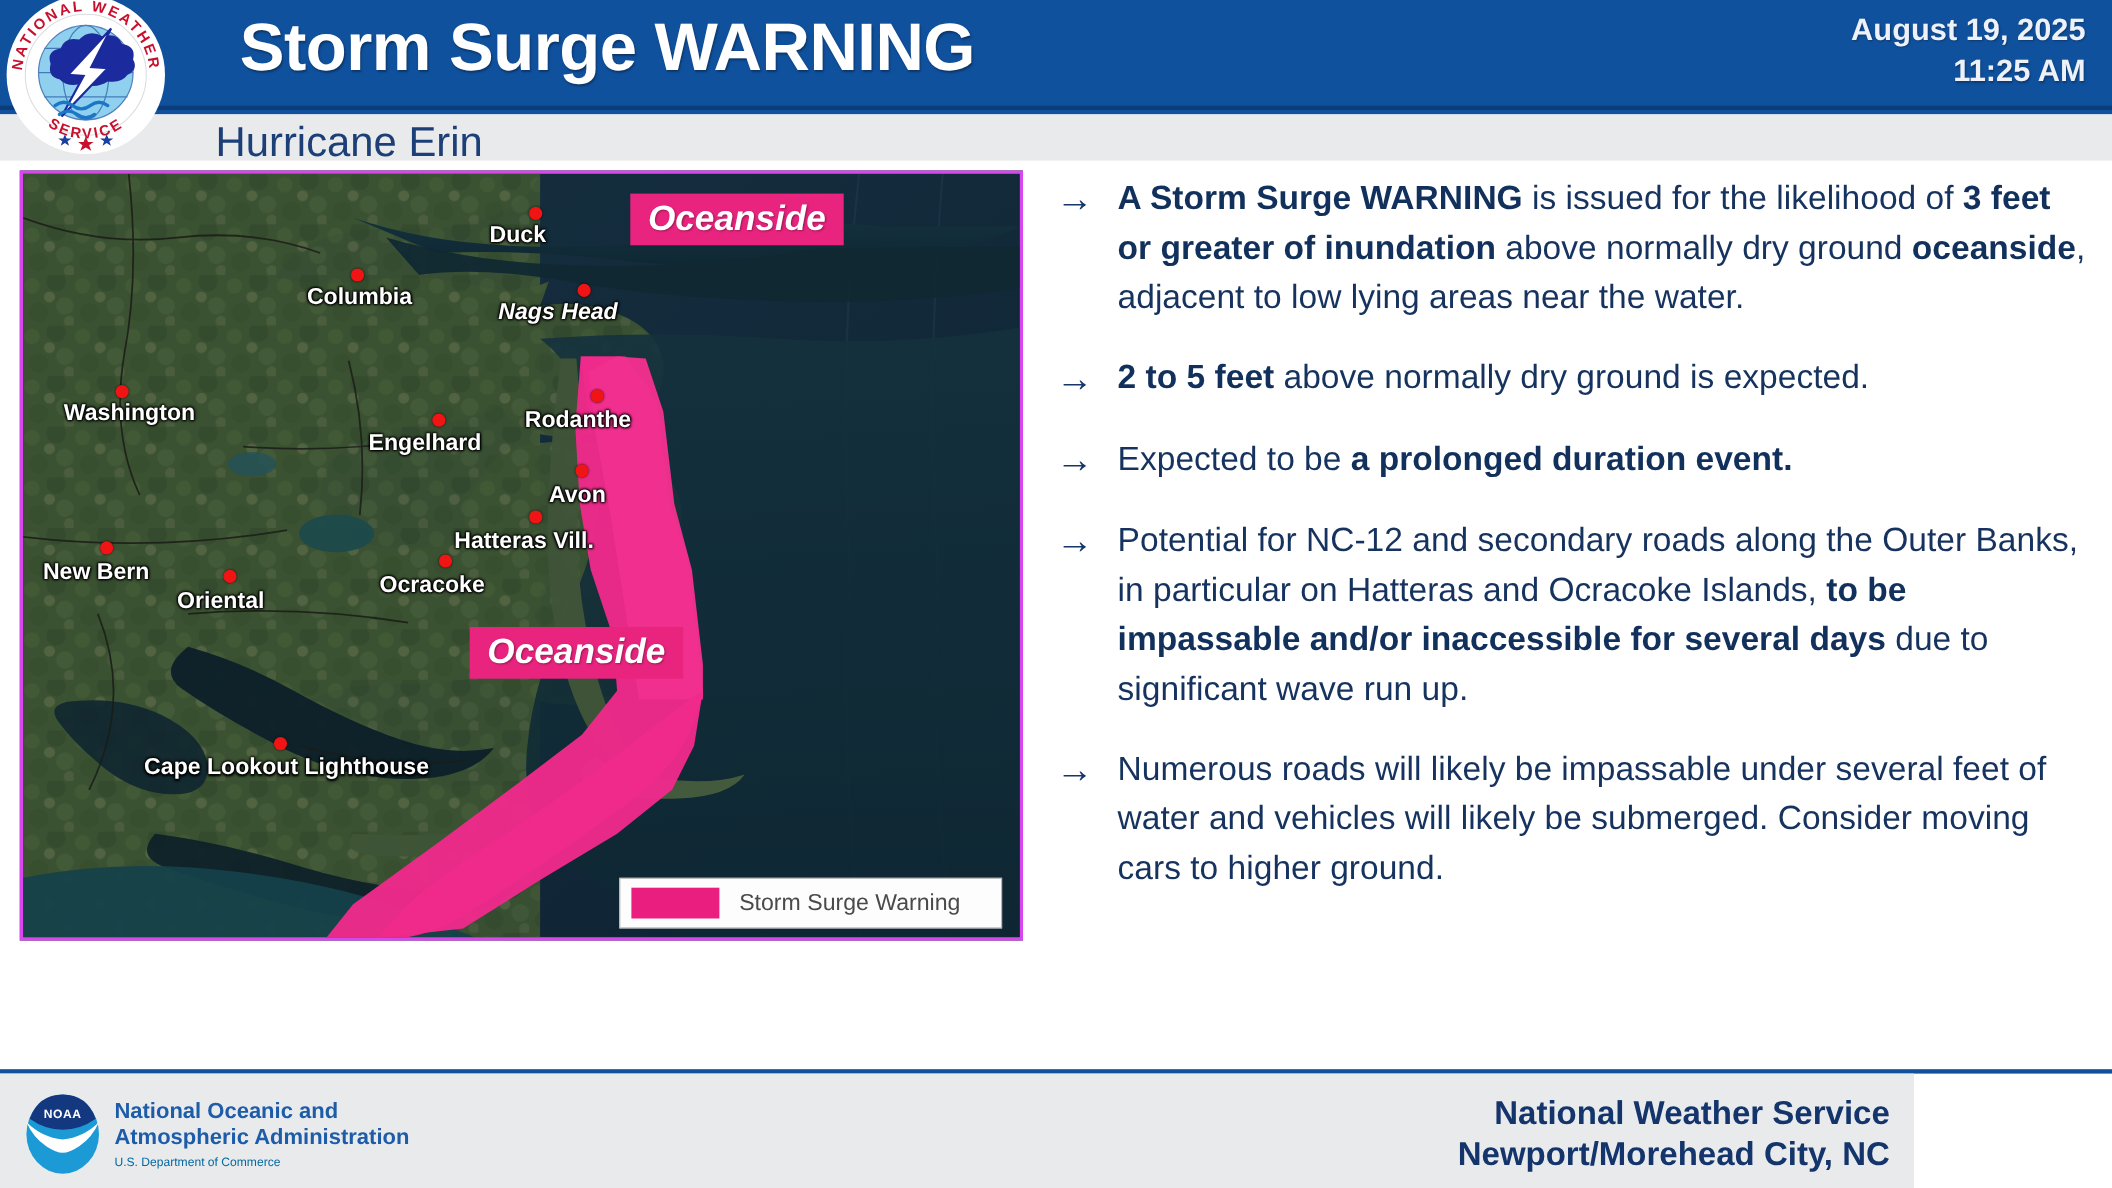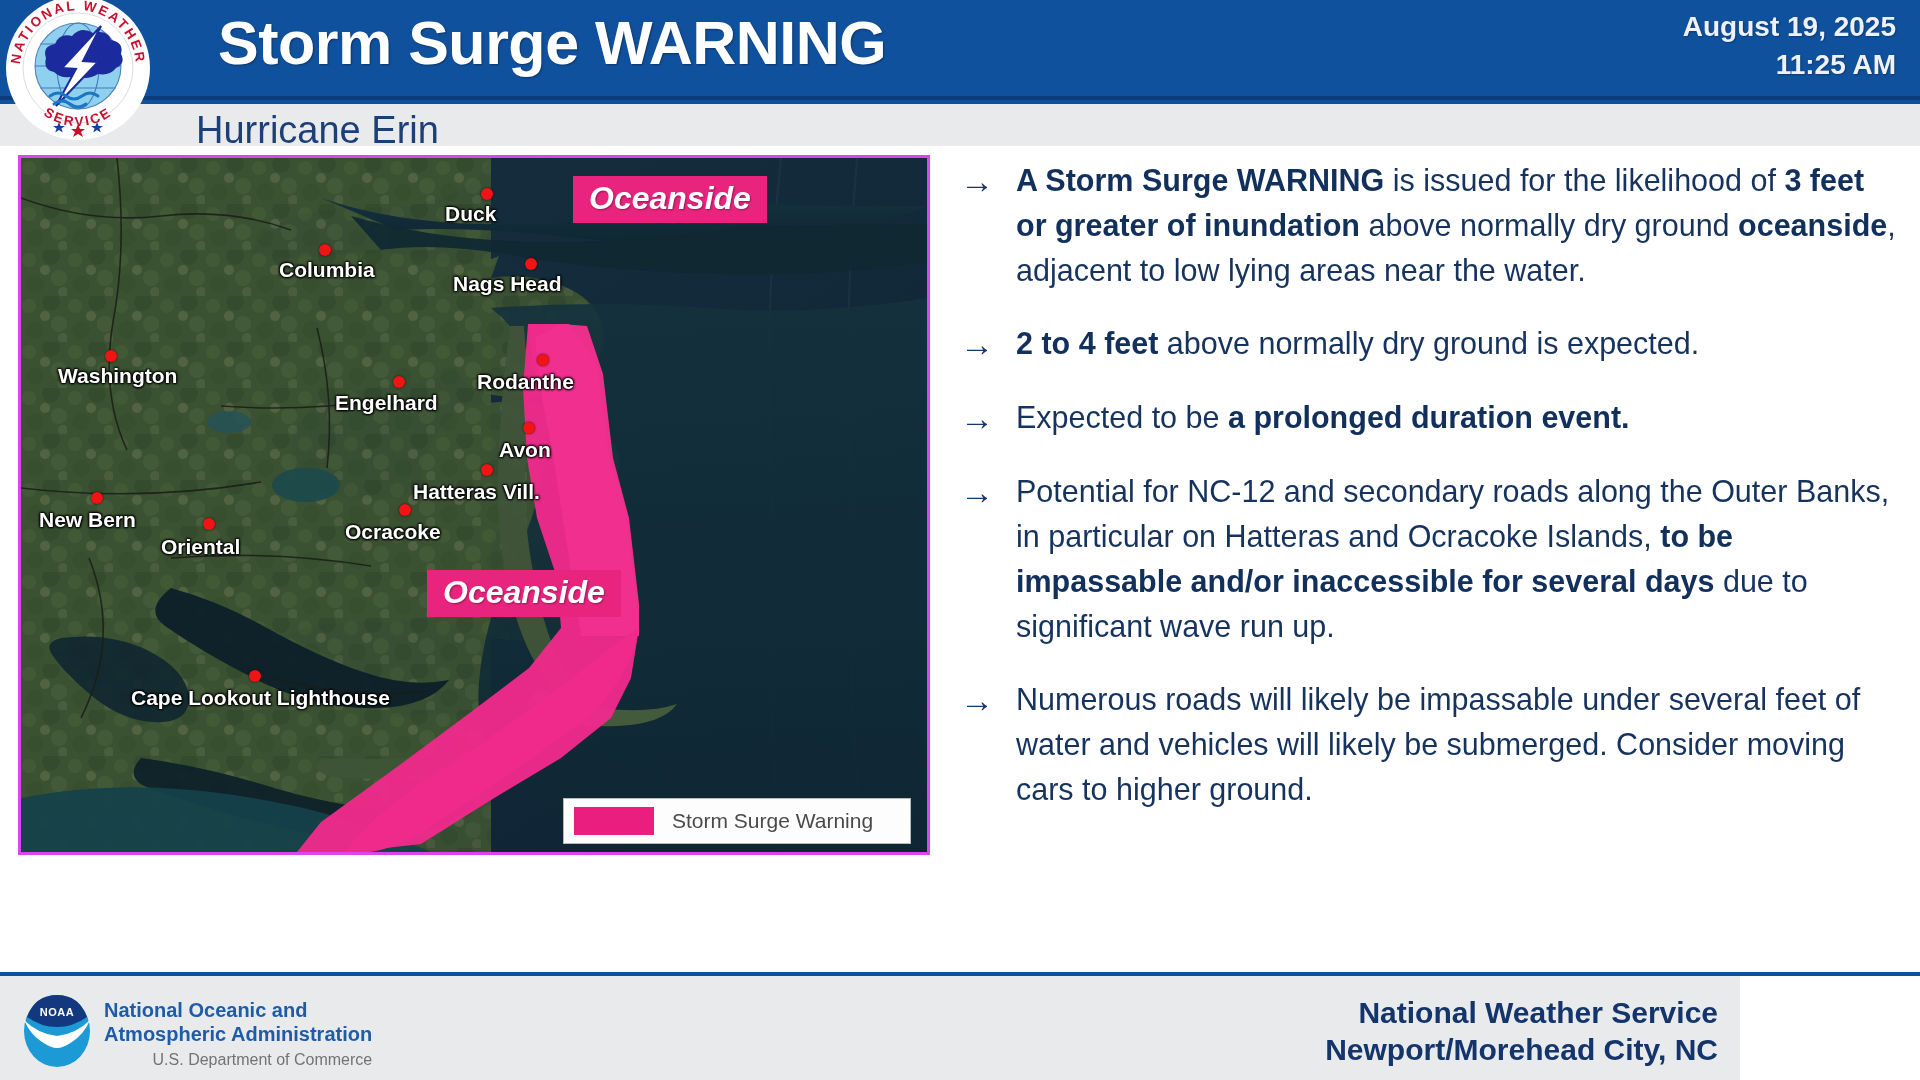--- a/index.html
+++ b/index.html
@@ -208,25 +208,24 @@
     left: 104px; top: 22px;
   }
   .noaa-title {
     color: #1d5ca8;
     font-weight: bold;
     font-size: 20px;
     line-height: 24px;
     white-space: nowrap;
   }
   .noaa-sub {
-    color: #737373;
-    font-size: 16px;
+    color: #0369a1;
+    font-size: 11px;
     margin-top: 5px;
     white-space: nowrap;
-    text-align: right;
   }
   .office-text {
     position: absolute;
     right: 22px; top: 18px;
     text-align: right;
     color: #14356b;
     font-weight: bold;
     font-size: 30px;
     line-height: 37px;
     white-space: nowrap;
@@ -420,21 +419,21 @@
       </svg>
     </div>
 
     <div class="city-dot" style="left:460px; top:30px;"></div>
     <div class="map-label" style="left:424px; top:44px;">Duck</div>
 
     <div class="city-dot" style="left:298px; top:86px;"></div>
     <div class="map-label" style="left:258px; top:100px;">Columbia</div>
 
     <div class="city-dot" style="left:504px; top:100px;"></div>
-    <div class="map-label" style="left:432px; top:114px;">Nags Head</div>
+    <div class="map-label" style="left:432px; top:114px;font-style:italic;">Nags Head</div>
 
     <div class="city-dot" style="left:84px;  top:192px;"></div>
     <div class="map-label" style="left:22px;  top:206px;margin-left:15px;">Washington</div>
 
     <div class="city-dot" style="left:516px; top:196px;"></div>
     <div class="map-label" style="left:456px; top:212px;">Rodanthe</div>
 
     <div class="city-dot" style="left:372px; top:218px;"></div>
     <div class="map-label" style="left:314px; top:233px;">Engelhard</div>
 
@@ -465,21 +464,21 @@
     </div>
   </div>
 
   <div class="bullets" id="bullet-list">
       <div class="bullet-row">
         <div class="bullet-arrow">→</div>
         <div class="bullet-text"><b>A Storm Surge WARNING</b><span> is issued for the likelihood of </span><b>3 feet or greater of inundation</b><span> above normally dry ground </span><b>oceanside</b><span>, adjacent to low lying areas near the water.</span></div>
       </div>
       <div class="bullet-row">
         <div class="bullet-arrow">→</div>
-        <div class="bullet-text"><b>2 to 4 feet</b><span> above normally dry ground is expected.</span></div>
+        <div class="bullet-text"><b>2 to 5 feet</b><span> above normally dry ground is expected.</span></div>
       </div>
       <div class="bullet-row">
         <div class="bullet-arrow">→</div>
         <div class="bullet-text"><span>Expected to be </span><b>a prolonged duration event.</b></div>
       </div>
       <div class="bullet-row">
         <div class="bullet-arrow">→</div>
         <div class="bullet-text"><span>Potential for NC-12 and secondary roads along the Outer Banks, in particular on Hatteras and Ocracoke Islands, </span><b>to be impassable and/or inaccessible for several days</b><span> due to significant wave run up.</span></div>
       </div>
       <div class="bullet-row">

